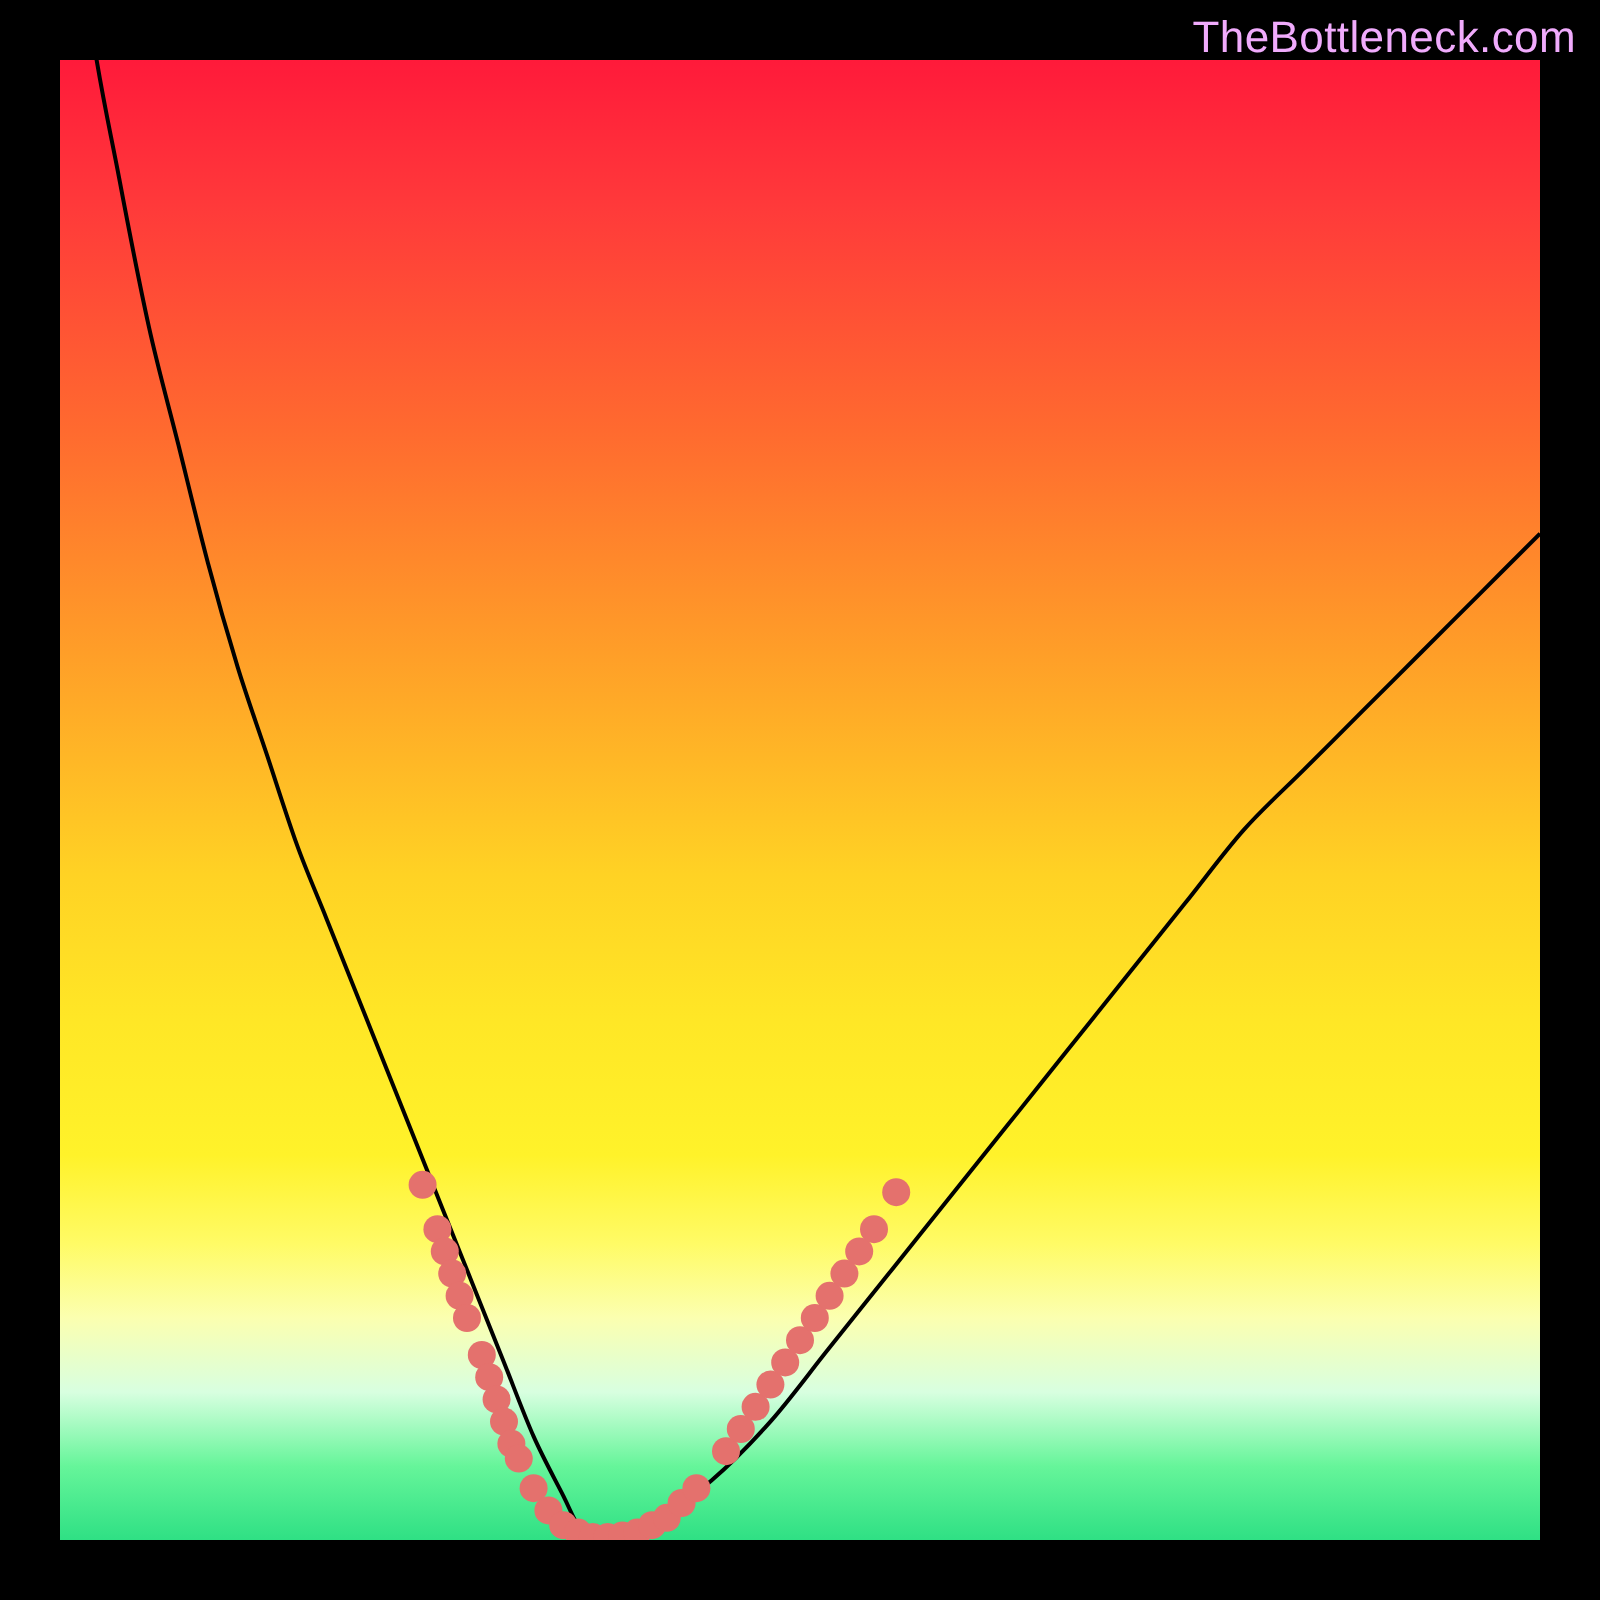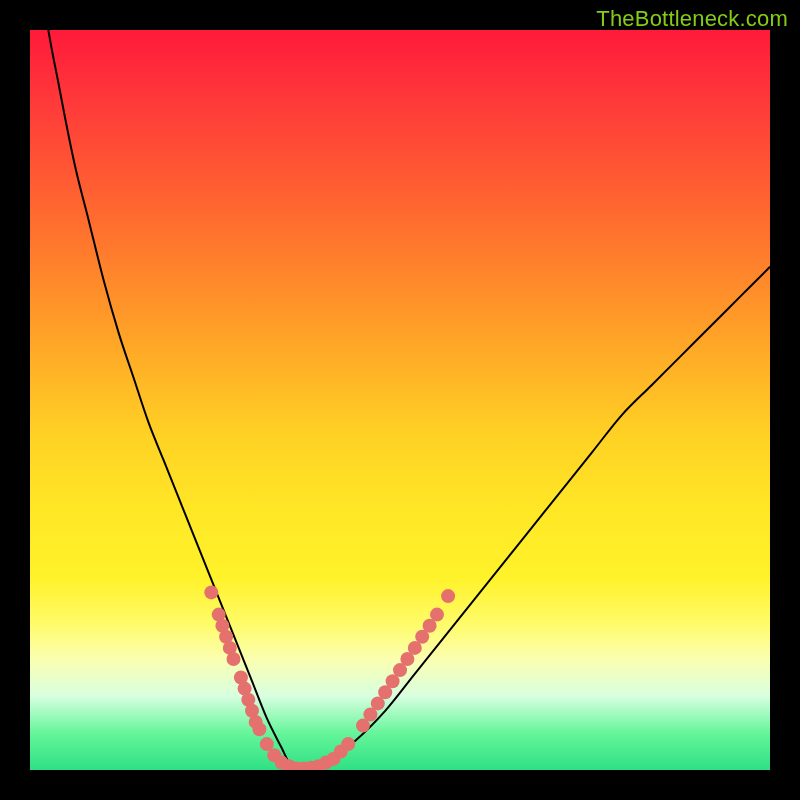--- a/index.html
+++ b/index.html
@@ -34,21 +34,21 @@
       #fbffb0 85%,
       #d8ffe0 90%,
       #66f59a 95%,
       #2fe084 100%
     );
   }
   .watermark {
     position: absolute;
     top: 6px;
     right: 12px;
-    color: #84cc16;
+    color: #f0abfc;
     font-size: 22px;
     font-weight: 500;
     letter-spacing: 0.2px;
     user-select: none;
   }
   svg.curve {
     position: absolute;
     left: 0;
     top: 0;
     width: 100%;

